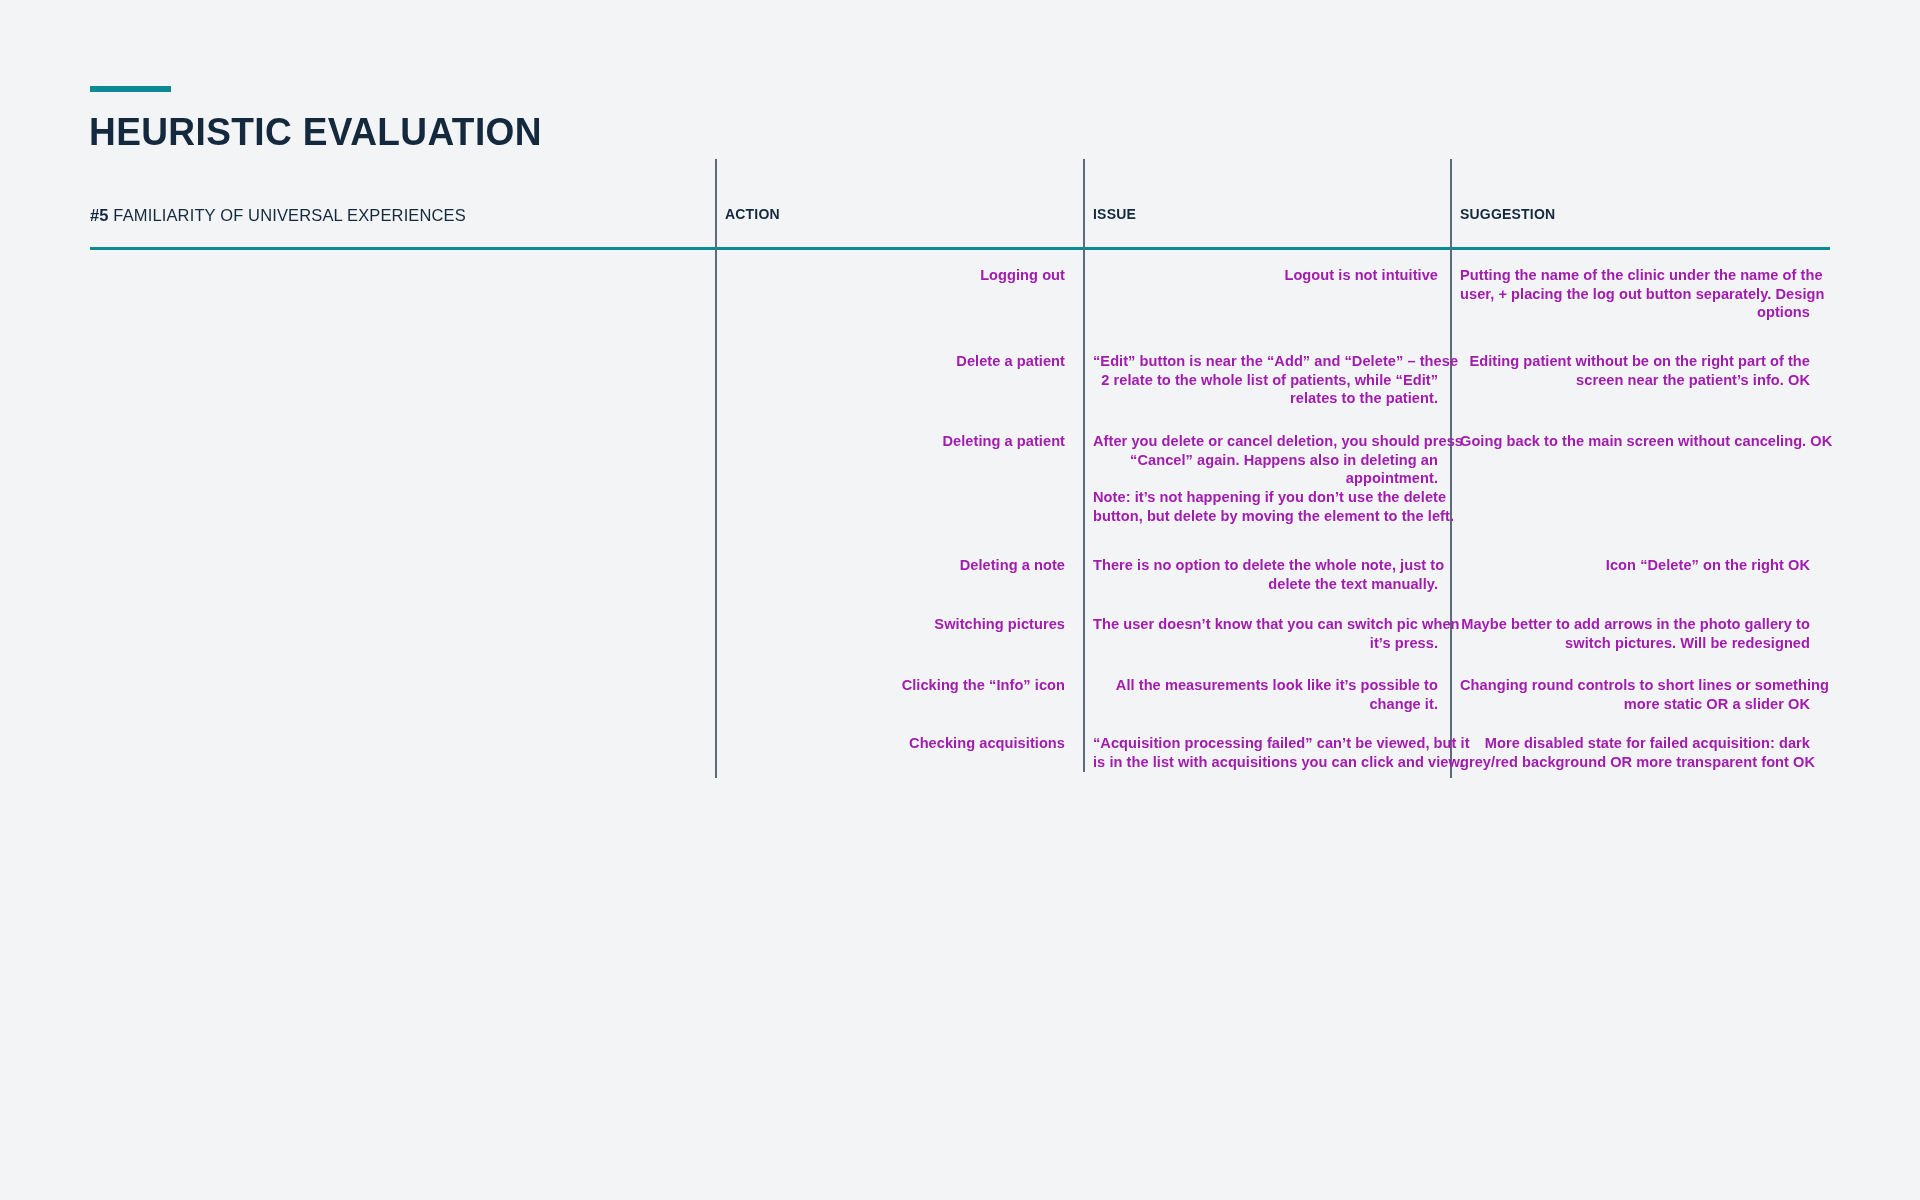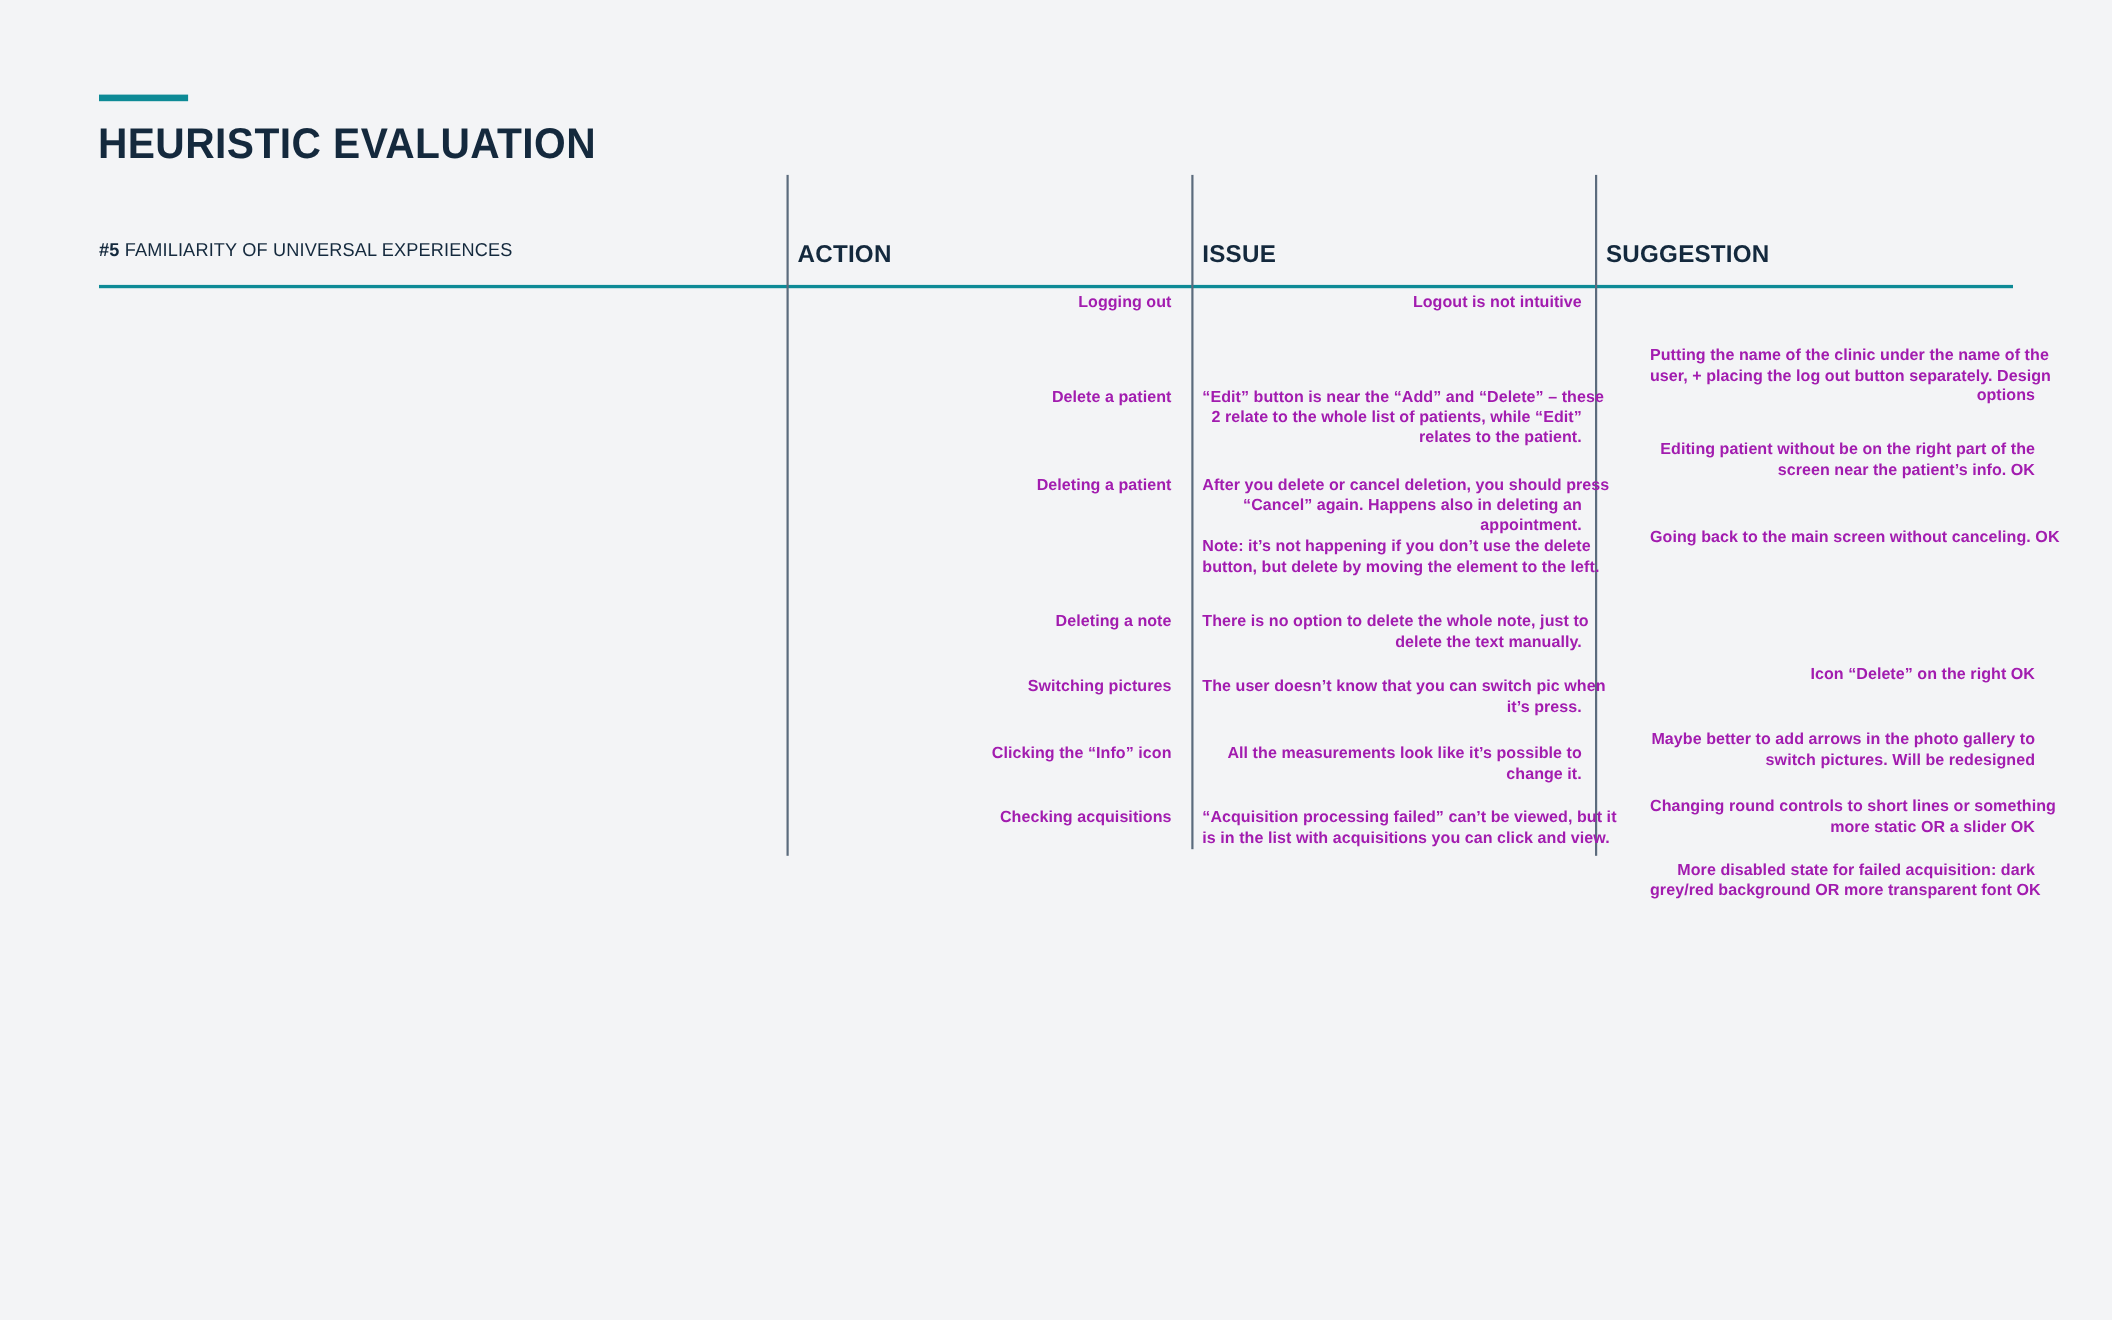--- a/index.html
+++ b/index.html
@@ -51,29 +51,29 @@
     position: absolute;
     left: 90px;
     top: 200px;
     width: 1740px;
     height: 640px;
   }
 
   .head-row {
     position: absolute;
     left: 0;
-    top: 12px;
+    top: 0;
     width: 100%;
     height: 48px;
   }
 
   .head-cell {
     position: absolute;
     top: 6px;
-    font-size: 22px;
+    font-size: 14px;
     font-weight: 700;
     letter-spacing: 0.2px;
     color: #14293d;
     white-space: nowrap;
   }
 
   .head-cell.heuristic {
     left: 0;
     font-weight: 400;
     font-size: 17px;
@@ -124,21 +124,21 @@
     position: absolute;
     font-size: 14.6px;
     font-weight: 700;
     line-height: 1.28;
     color: #a21caf;
     letter-spacing: 0.05px;
   }
 
   .cell.action     { left: 635px; width: 340px; }
   .cell.issue      { left: 1003px; width: 345px; }
-  .cell.suggestion { left: 1410px; width: 350px; margin-top: 48px; }
+  .cell.suggestion { left: 1370px; width: 350px; }
 
   .cell .ln { display: block; white-space: nowrap; }
 </style>
 </head>
 <body>
 
 <div class="page">
 
   <div class="accent-bar"></div>
 

